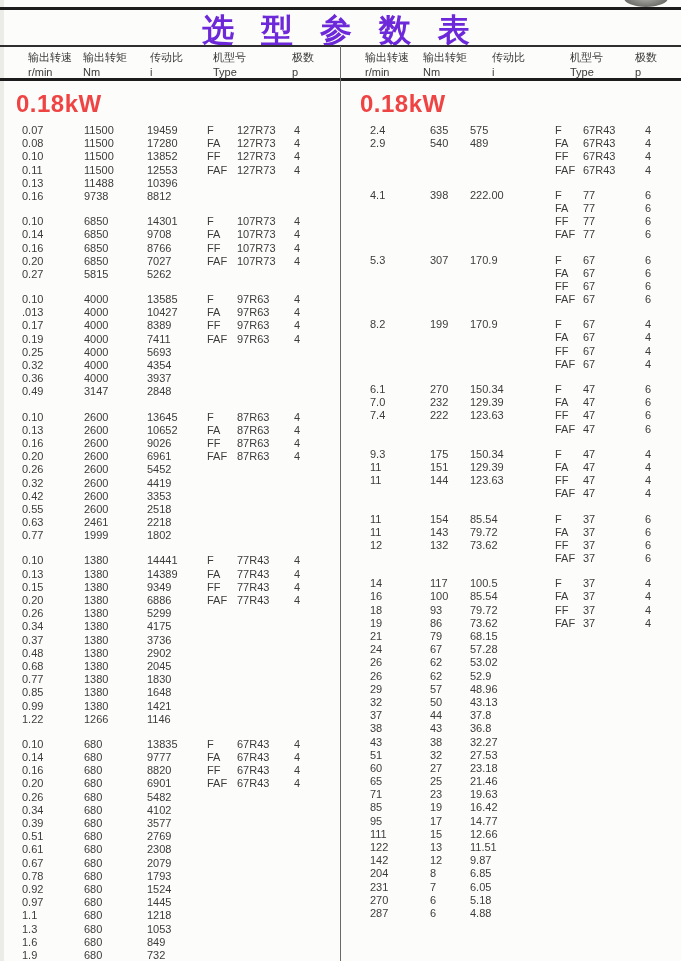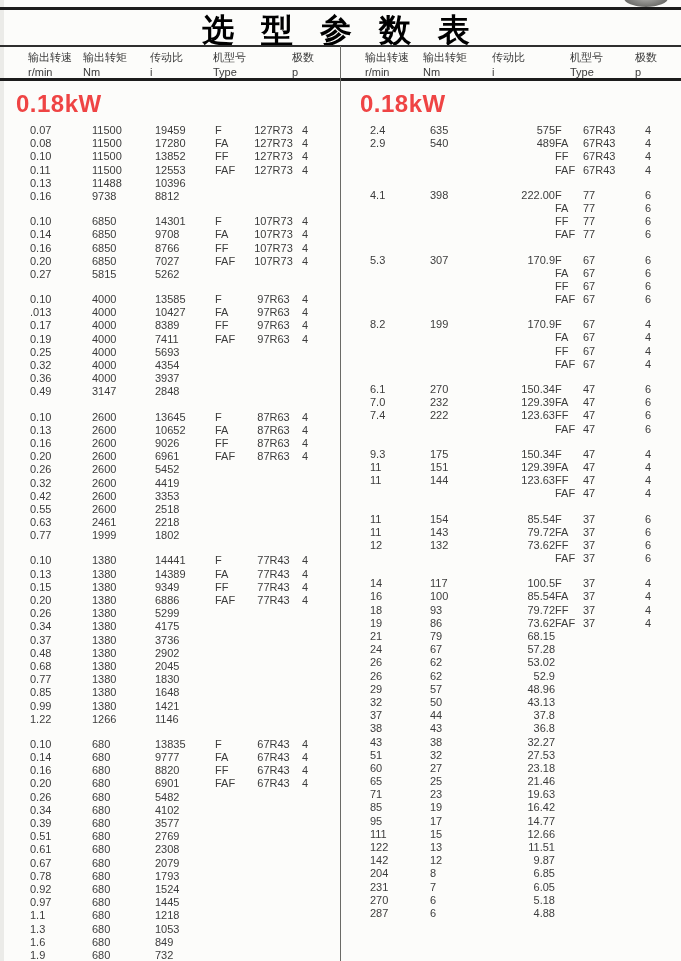--- a/index.html
+++ b/index.html
@@ -19,51 +19,51 @@
     background:radial-gradient(ellipse at 50% 40%, #b9b9b6 0%, #6f6f6c 70%, #5a5a58 100%);
   }
   .rule{position:absolute;left:0;width:681px;background:#1c1c1c;}
   .rule-top{top:7px;height:3px;}
   .rule-title{top:45px;height:2px;background:#2e2e2e;}
   .rule-header{top:78px;height:3px;}
   .vdivider{position:absolute;left:340px;top:46px;width:1px;height:915px;background:#6a6a66;}
   .title{
     position:absolute;top:9px;left:0;width:681px;
     text-align:center;
-    font-size:32px;font-weight:bold;color:#000000;
+    font-size:32px;font-weight:bold;color:#6d28d9;
     letter-spacing:9px;
     box-sizing:border-box;
     white-space:nowrap;
   }
   .hcell{position:absolute;top:51px;text-align:left;line-height:12px;}
   .hcn{font-size:11px;color:#3a3a3a;}
   .hunit{font-size:11px;color:#3a3a3a;margin-top:3px;}
   .power{
     position:absolute;top:90px;
     font-size:24px;font-weight:bold;color:#ef4444;
     letter-spacing:0.5px;
   }
   .power-left{left:16px;}
   .power-right{left:360px;}
   .rows{position:absolute;top:124px;font-size:11px;line-height:13.2px;}
-  .rows-left{left:0;width:340px;padding-left:30px;box-sizing:border-box;}
+  .rows-left{left:0;width:340px;padding-left:22px;box-sizing:border-box;}
   .rows-right{left:345px;width:336px;padding-left:25px;box-sizing:border-box;}
   .group{margin-top:12px;}
   .group:first-child{margin-top:0;}
   .row{display:flex;height:13.2px;white-space:nowrap;}
   .c{display:inline-block;flex:0 0 auto;}
   .rows-left .c-speed{width:62px;}
   .rows-left .c-torque{width:63px;}
   .rows-left .c-ratio{width:60px;}
   .rows-left .c-prefix{width:30px;}
-  .rows-left .c-model{width:57px;text-align:center;}
+  .rows-left .c-model{width:57px;}
   .rows-left .c-poles{width:18px;}
   .rows-right .c-speed{width:60px;}
   .rows-right .c-torque{width:40px;}
-  .rows-right .c-ratio{width:85px;text-align:right;}
+  .rows-right .c-ratio{width:85px;}
   .rows-right .c-prefix{width:28px;}
   .rows-right .c-model{width:62px;}
   .rows-right .c-poles{width:16px;}
 </style>
 </head>
 <body>
 
 <div class="page">
   <div class="edge-left"></div>
   <div class="corner-dot"></div>

